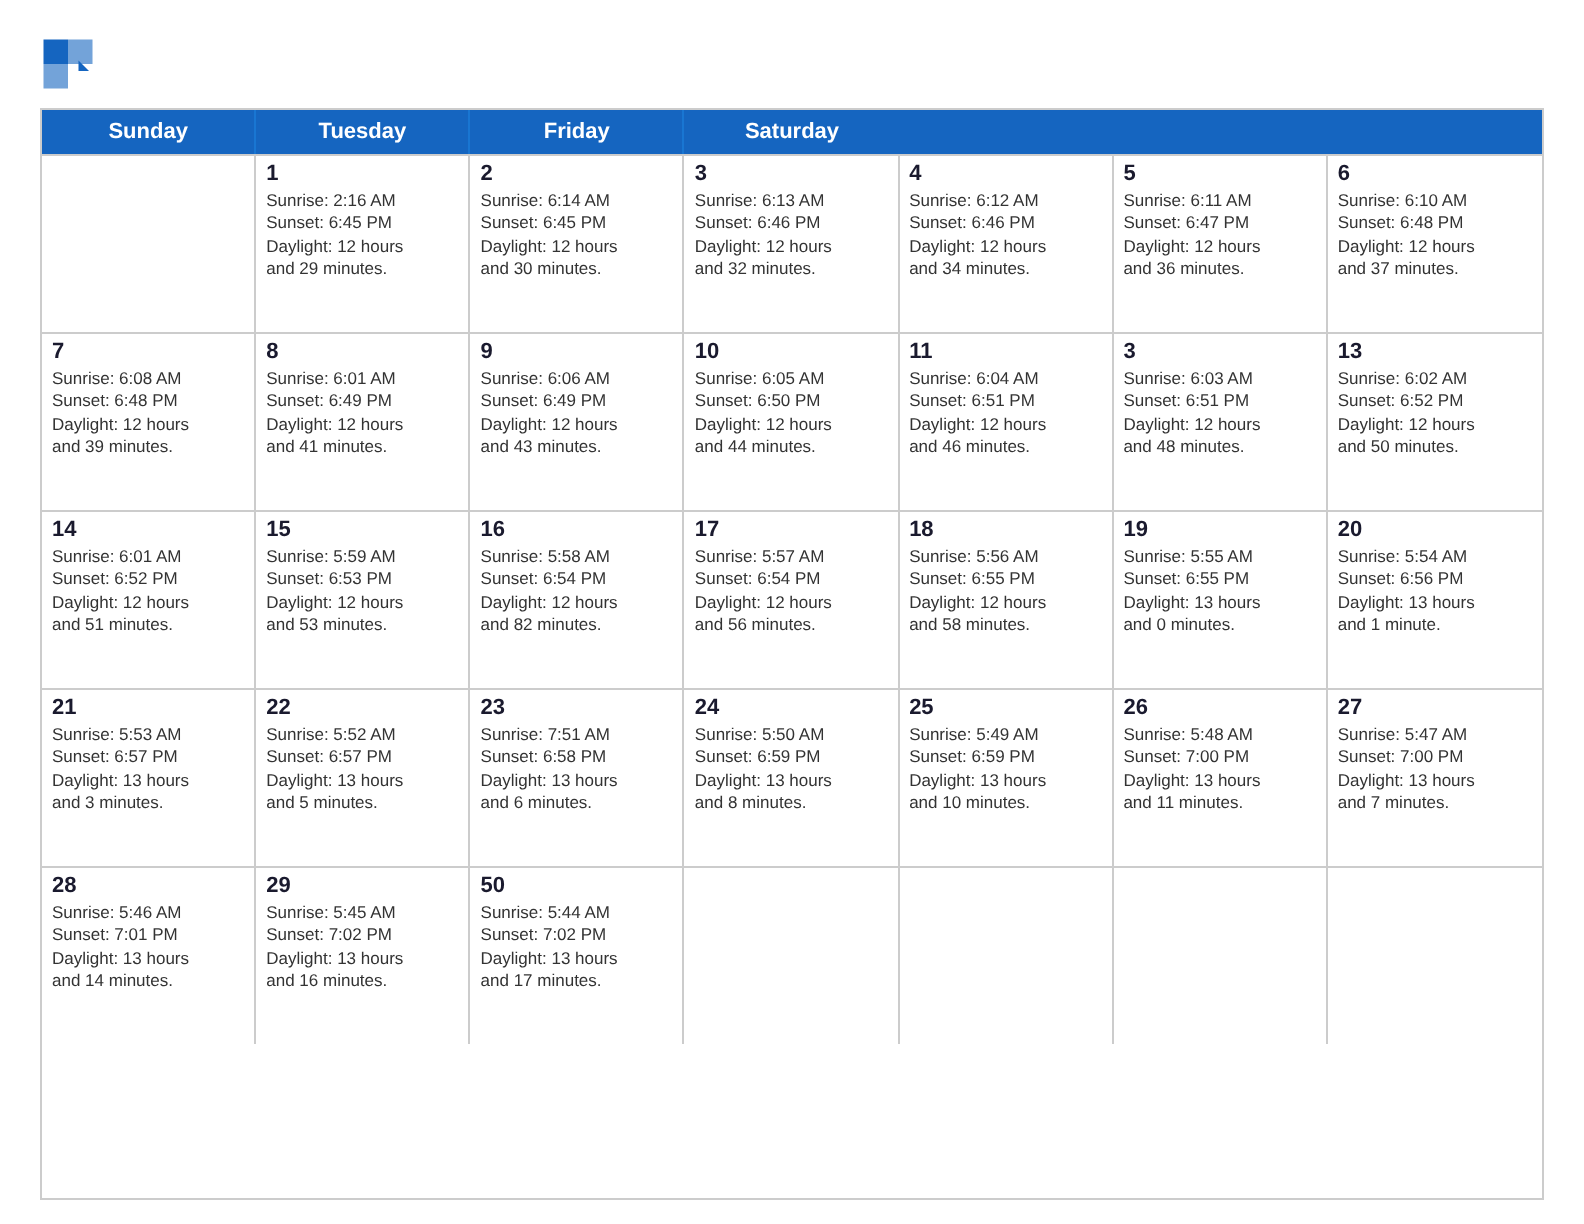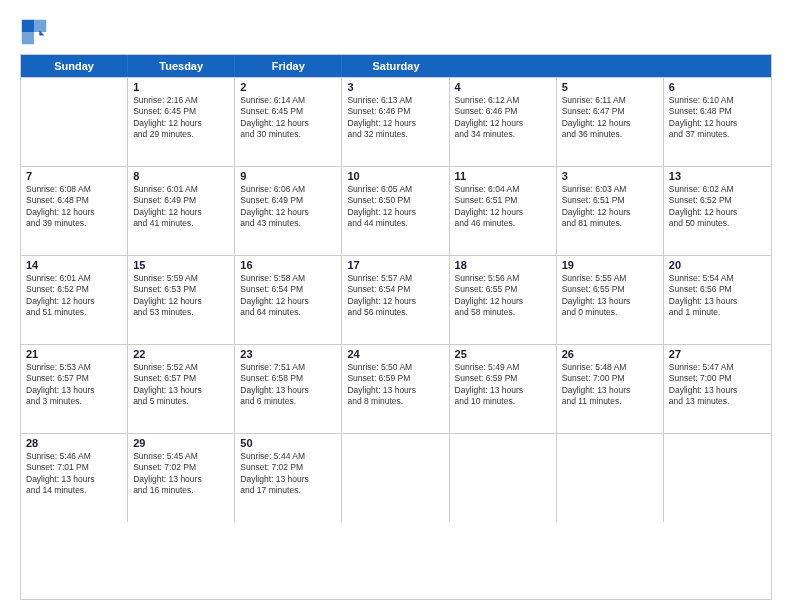--- a/index.html
+++ b/index.html
@@ -211,21 +211,21 @@
             <div class="cell-line">Sunrise: 6:04 AM</div>
             <div class="cell-line">Sunset: 6:51 PM</div>
             <div class="cell-line">Daylight: 12 hours</div>
             <div class="cell-line">and 46 minutes.</div>
           </div>
           <div class="cal-cell">
             <div class="day-num">3</div>
             <div class="cell-line">Sunrise: 6:03 AM</div>
             <div class="cell-line">Sunset: 6:51 PM</div>
             <div class="cell-line">Daylight: 12 hours</div>
-            <div class="cell-line">and 81 minutes.</div>
+            <div class="cell-line">and 48 minutes.</div>
           </div>
           <div class="cal-cell">
             <div class="day-num">13</div>
             <div class="cell-line">Sunrise: 6:02 AM</div>
             <div class="cell-line">Sunset: 6:52 PM</div>
             <div class="cell-line">Daylight: 12 hours</div>
             <div class="cell-line">and 50 minutes.</div>
           </div>
         </div>
         <div class="cal-row">
@@ -241,21 +241,21 @@
             <div class="cell-line">Sunrise: 5:59 AM</div>
             <div class="cell-line">Sunset: 6:53 PM</div>
             <div class="cell-line">Daylight: 12 hours</div>
             <div class="cell-line">and 53 minutes.</div>
           </div>
           <div class="cal-cell">
             <div class="day-num">16</div>
             <div class="cell-line">Sunrise: 5:58 AM</div>
             <div class="cell-line">Sunset: 6:54 PM</div>
             <div class="cell-line">Daylight: 12 hours</div>
-            <div class="cell-line">and 64 minutes.</div>
+            <div class="cell-line">and 82 minutes.</div>
           </div>
           <div class="cal-cell">
             <div class="day-num">17</div>
             <div class="cell-line">Sunrise: 5:57 AM</div>
             <div class="cell-line">Sunset: 6:54 PM</div>
             <div class="cell-line">Daylight: 12 hours</div>
             <div class="cell-line">and 56 minutes.</div>
           </div>
           <div class="cal-cell">
             <div class="day-num">18</div>
@@ -320,21 +320,21 @@
             <div class="cell-line">Sunrise: 5:48 AM</div>
             <div class="cell-line">Sunset: 7:00 PM</div>
             <div class="cell-line">Daylight: 13 hours</div>
             <div class="cell-line">and 11 minutes.</div>
           </div>
           <div class="cal-cell">
             <div class="day-num">27</div>
             <div class="cell-line">Sunrise: 5:47 AM</div>
             <div class="cell-line">Sunset: 7:00 PM</div>
             <div class="cell-line">Daylight: 13 hours</div>
-            <div class="cell-line">and 13 minutes.</div>
+            <div class="cell-line">and 7 minutes.</div>
           </div>
         </div>
         <div class="cal-row">
           <div class="cal-cell">
             <div class="day-num">28</div>
             <div class="cell-line">Sunrise: 5:46 AM</div>
             <div class="cell-line">Sunset: 7:01 PM</div>
             <div class="cell-line">Daylight: 13 hours</div>
             <div class="cell-line">and 14 minutes.</div>
           </div>

